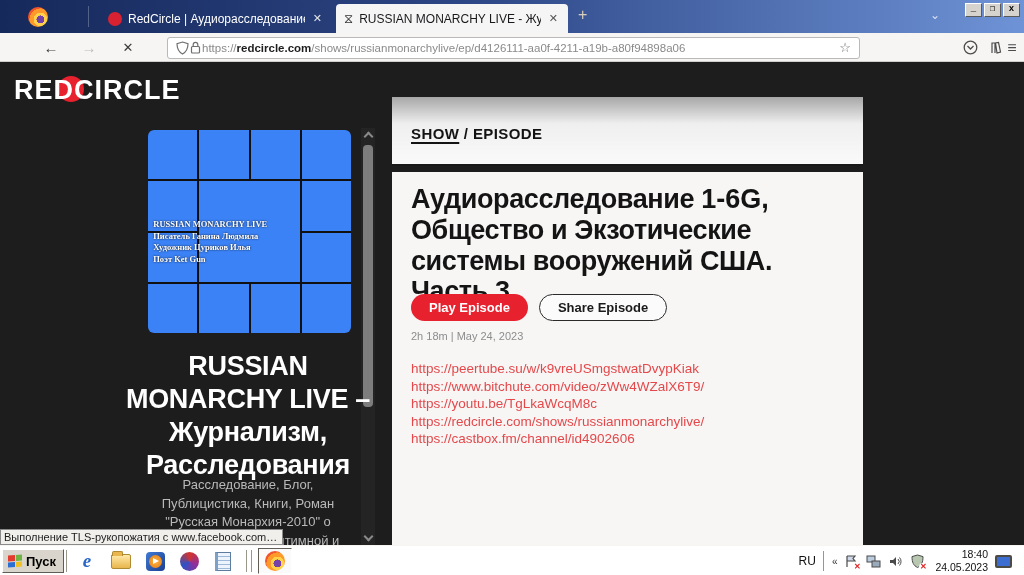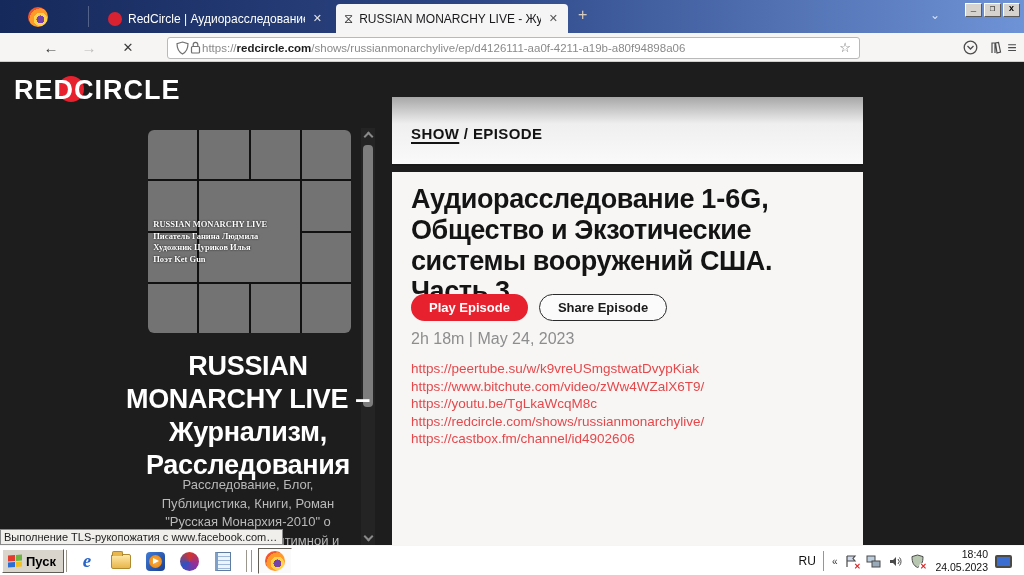--- a/index.html
+++ b/index.html
@@ -52,21 +52,21 @@
   #viewport { left:0; top:62px; width:1024px; height:483px; background:#1d1d1d; overflow:hidden; }
   #rc-logo { position:absolute; left:14px; top:13px; font-size:27px; font-weight:bold;
     color:#fff; letter-spacing:1px; }
   #rc-logo .dot { position:absolute; left:44px; top:1px; width:26px; height:26px; border-radius:50%;
     background:#e8212e; z-index:0; }
   #rc-logo span { position:relative; z-index:1; }
 
   
   #cover { position:absolute; left:148px; top:68px; width:203px; height:203px; border-radius:6px;
     overflow:hidden; display:grid; grid-template-columns:repeat(4,1fr); grid-template-rows:repeat(4,1fr); gap:2px; background:#111; }
-  #cover .c { background:#737373; }
+  #cover .c { background:#3b82f6; }
   .t1 { background:linear-gradient(140deg,#9c8f7d,#6e675d); }
   .t2 { background:linear-gradient(#1a1a1a 0 25%,#7a2520 25%); }
   .t3 { background:radial-gradient(circle at 30% 30%, #fff 0 18%, #cfe0c2 19% 40%, #eef4e8 41%); }
   .t4 { background:linear-gradient(#b8b089 0 30%, #d8cf4e 30%); }
   .t5 { background:linear-gradient(120deg,#7d8a6d,#a8a79a); }
   .t6 { grid-column:2/4; grid-row:2/4; background:linear-gradient(160deg,#b98d56 0 30%,#e08a2c 30% 55%,#caa4b0 55% 75%,#8e6a3f 75%); position:relative; }
   .t7 { background:linear-gradient(#cadb46 0 40%,#d6c92e 40%); }
   .t8 { background:linear-gradient(150deg,#e8ded6,#cbb7ac); }
   .t9 { background:linear-gradient(#c2a96a,#8a6f3c); }
   .t10 { background:linear-gradient(135deg,#bfe8e2 0 50%,#49b9c9 50%); }
@@ -100,21 +100,21 @@
   #breadcrumb .show { text-decoration:underline; text-underline-offset:3px; text-decoration-thickness:2px; }
   #card-body { position:absolute; left:392px; top:110px; width:471px; height:373px; background:#f7f6f5; overflow:hidden; }
   #ep-title { position:absolute; left:19px; top:12px; width:440px; font-size:27px; line-height:1.14;
     color:#141414; font-weight:600; letter-spacing:-0.4px; }
   #ep-title .hard { font-weight:800; letter-spacing:0; }
   #btnrow { position:absolute; left:19px; top:122px; display:flex; gap:11px; }
   .pill { height:27px; border-radius:14px; display:flex; align-items:center; padding:0 18px;
     font-size:13px; font-weight:bold; }
   #btn-play { background:#e8212e; color:#fff; }
   #btn-share { background:#fbfbfb; color:#1a1a1a; border:1.5px solid #2a2a2a; }
-  #ep-meta { position:absolute; left:19px; top:158px; font-size:16px; color:#8d8d8d; }
+  #ep-meta { position:absolute; left:19px; top:158px; font-size:11px; color:#8d8d8d; }
   #ep-desc { position:absolute; left:19px; top:188px; width:446px; font-size:13.5px; line-height:17.6px; color:#2e2e2e; }
   #ep-desc .lnk { color:#e4484b; }
 
   
   #statusbar { left:0; top:529px; height:16px; background:#f1efec; border:1px solid #8a8a8a;
     font-size:11px; color:#1c1c1c; padding:1px 5px 0 3px; white-space:nowrap; }
 
   
   #taskbar { left:0; top:545px; width:1024px; height:30px; background:#ffffff; border-top:1px solid #f7f5f1; }
   #startbtn { position:absolute; left:2px; top:3px; height:24px; display:flex; align-items:center; gap:4px;

